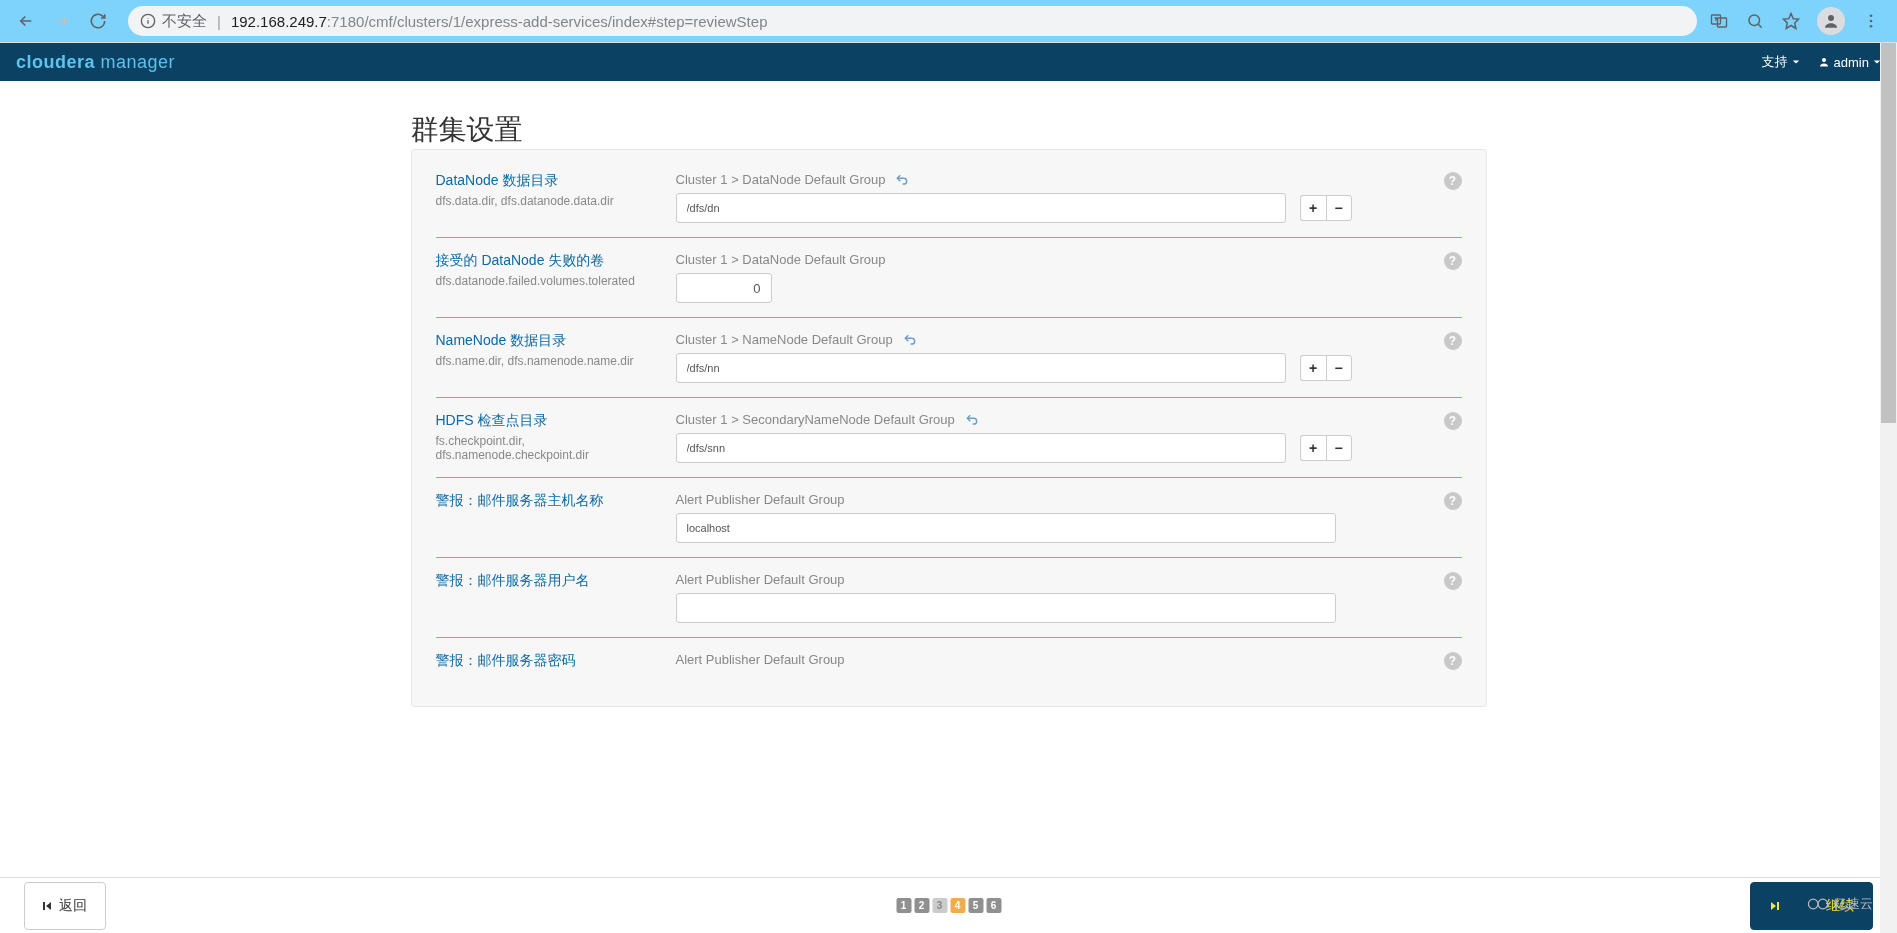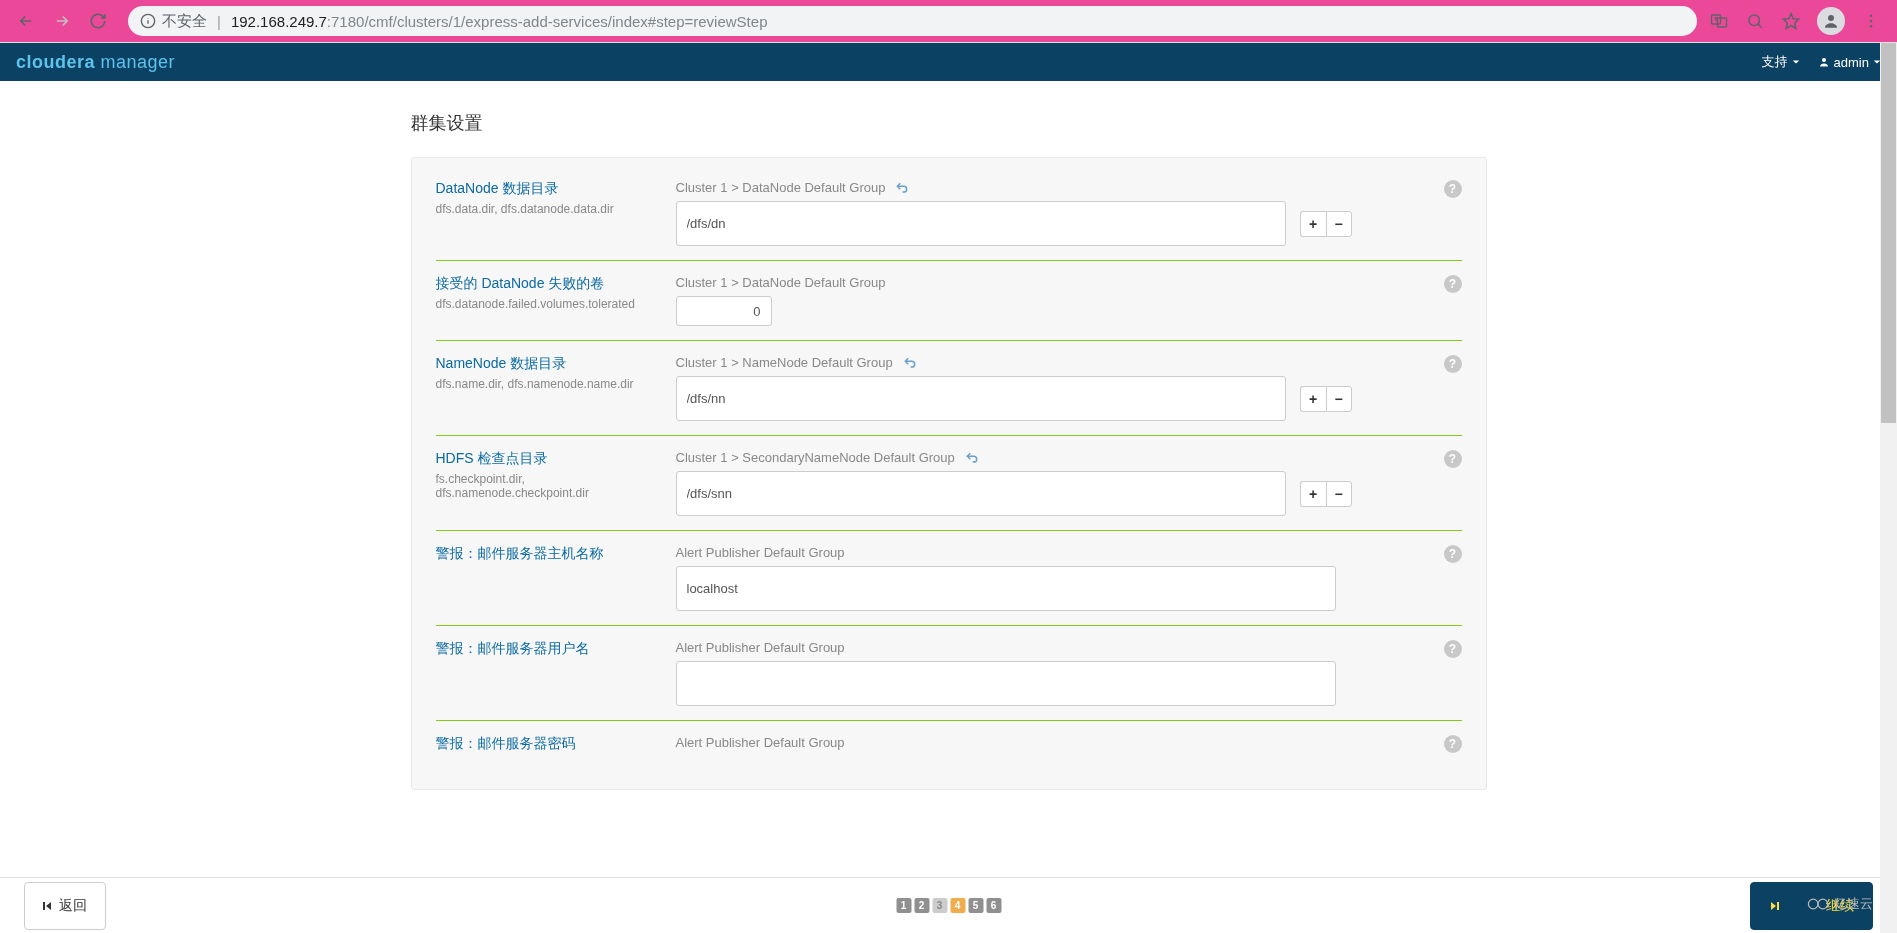--- a/index.html
+++ b/index.html
@@ -1,19 +1,19 @@
 <!DOCTYPE html>
 <html><head>
   <meta charset="utf-8">
   <style>
     * { margin: 0; padding: 0; box-sizing: border-box; }
     body { font-family: -apple-system, BlinkMacSystemFont, "Segoe UI", Helvetica, Arial, sans-serif; background: #fff; overflow: hidden; }
     
     
-    .browser-bar { height: 43px; background: #ec4899; border-bottom: 1px solid #e0e0e0; display: flex; align-items: center; padding: 0 8px; }
+    .browser-bar { height: 43px; background: #7dd3fc; border-bottom: 1px solid #e0e0e0; display: flex; align-items: center; padding: 0 8px; }
     .nav-btn { width: 36px; height: 36px; display: flex; align-items: center; justify-content: center; color: #5f6368; cursor: pointer; border-radius: 50%; }
     .nav-btn.disabled { color: #c0c0c0; }
     .url-bar { flex: 1; margin: 0 12px; height: 30px; background: #f1f3f4; border-radius: 15px; display: flex; align-items: center; padding: 0 12px; color: #5f6368; font-size: 15px; }
     .url-insecure { display: flex; align-items: center; gap: 6px; color: #5f6368; }
     .url-sep { margin: 0 10px; color: #9aa0a6; }
     .url-host { color: #202124; }
     .url-path { color: #80868b; }
     .browser-right { display: flex; align-items: center; gap: 16px; padding-right: 8px; color: #5f6368; }
     .browser-icon { width: 20px; height: 20px; display: flex; align-items: center; justify-content: center; }
     .avatar-circle { width: 28px; height: 28px; border-radius: 50%; background: #dadce0; display: flex; align-items: center; justify-content: center; }
@@ -22,36 +22,36 @@
     .cm-header { height: 38px; background: #0b4163; display: flex; align-items: center; justify-content: space-between; padding: 0 16px; }
     .cm-logo { color: #4db6e1; font-size: 18px; letter-spacing: 0.5px; }
     .cm-logo .c1 { color: #5dc3ed; font-weight: bold; margin-top: 36px; }
     .cm-logo .c2 { color: #5dc3ed; font-weight: 300; }
     .cm-header-right { display: flex; align-items: center; gap: 18px; color: #fff; font-size: 13px; }
     .cm-header-item { display: flex; align-items: center; gap: 4px; cursor: pointer; }
 
     
     .main-wrap { position: absolute; top: 81px; bottom: 56px; left: 0; right: 0; overflow-y: auto; }
     .container { max-width: 1100px; margin: 0 auto; padding: 30px 12px 20px; }
-    .page-title { font-size: 18px; font-weight: 500; color: #333; margin-bottom: 22px; }
+    .page-title { font-size: 28px; font-weight: 500; color: #333; }
     .section-title { font-size: 15px; font-weight: bold; color: #333; margin-bottom: 18px; }
     
     .panel { background: #f7f7f7; border: 1px solid #e8e8e8; border-radius: 3px; padding: 18px 24px; }
     .cfg-row { display: flex; padding: 14px 0; border-top: 1px solid #84cc16; }
     .cfg-row:first-child { border-top: none; padding-top: 4px; }
     .cfg-left { width: 240px; flex-shrink: 0; padding-right: 12px; }
     .cfg-right { flex: 1; position: relative; }
     .cfg-label { color: #0b6aa2; font-size: 14px; font-weight: 500; margin-bottom: 4px; cursor: pointer; }
     .cfg-sublabel { color: #888; font-size: 12px; }
     .cfg-scope { color: #888; font-size: 13px; margin-bottom: 6px; display: flex; align-items: center; gap: 10px; }
     .revert-icon { color: #6a9fc7; cursor: pointer; }
     .help-icon { position: absolute; right: 0; top: 0; width: 18px; height: 18px; border-radius: 50%; background: #c8c8c8; color: #fff; font-size: 12px; font-weight: bold; display: flex; align-items: center; justify-content: center; cursor: pointer; }
     
     .input-row { display: flex; align-items: center; gap: 14px; }
-    .text-input { flex: 0 0 610px; height: 45px; border: 1px solid #ccc; border-radius: 3px; padding: 0 10px; font-size: 13px; color: #555; background: #fff; }
+    .text-input { flex: 0 0 610px; height: 30px; border: 1px solid #ccc; border-radius: 3px; padding: 0 10px; font-size: 11px; color: #555; background: #fff; }
     .text-input.wide { flex: 0 0 660px; }
     .num-input { width: 96px; height: 30px; border: 1px solid #ccc; border-radius: 3px; padding: 0 10px; font-size: 13px; color: #555; background: #fff; text-align: right; }
     .btn-group { display: flex; }
     .pm-btn { width: 26px; height: 26px; border: 1px solid #ccc; background: #fff; display: flex; align-items: center; justify-content: center; cursor: pointer; font-size: 14px; font-weight: bold; color: #333; }
     .pm-btn:first-child { border-radius: 3px 0 0 3px; border-right: none; }
     .pm-btn:last-child { border-radius: 0 3px 3px 0; }
 
     
     .footer { position: absolute; bottom: 0; left: 0; right: 0; height: 56px; background: #fff; border-top: 1px solid #ddd; display: flex; align-items: center; justify-content: space-between; padding: 0 24px; }
     .btn { height: 48px; border: 1px solid #ccc; background: #fff; border-radius: 4px; padding: 0 18px; font-size: 14px; display: flex; align-items: center; gap: 6px; cursor: pointer; color: #333; }

